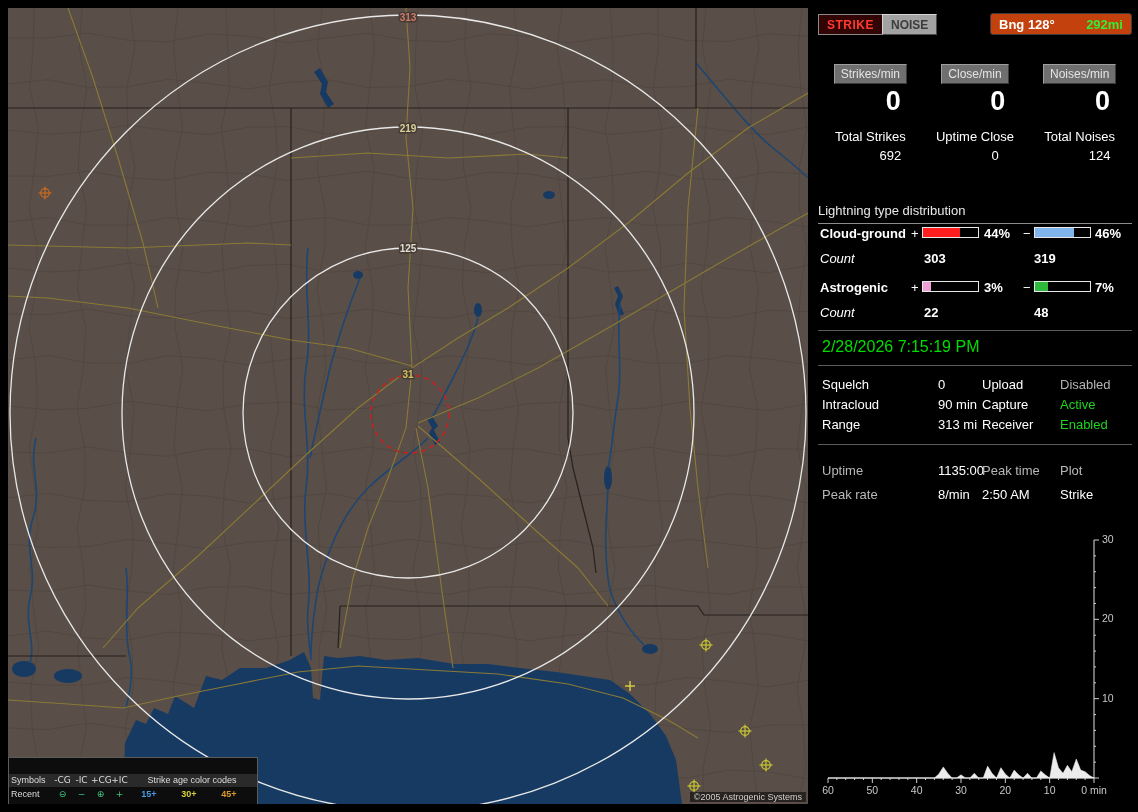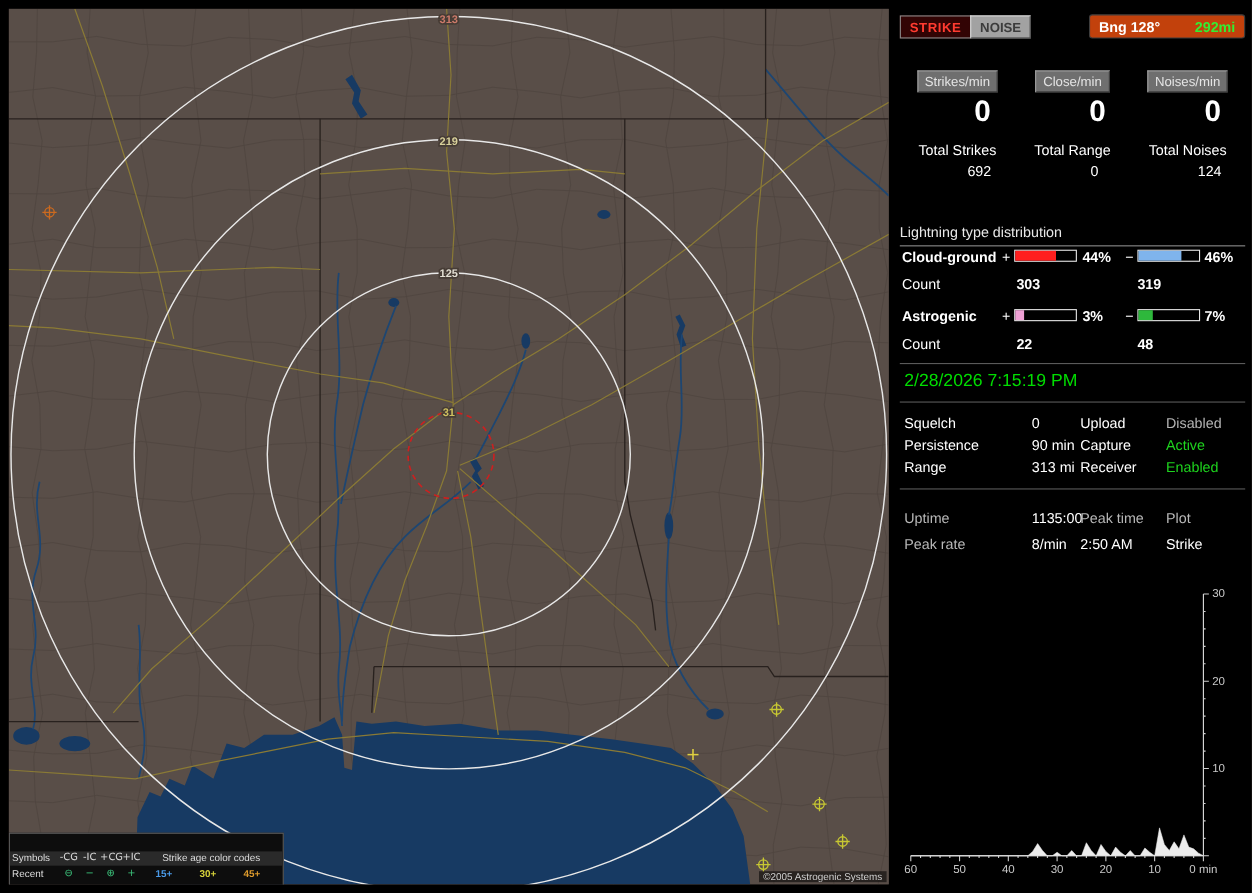--- a/index.html
+++ b/index.html
@@ -72,21 +72,21 @@
   .sgn1 { left:93px; }
   .sgn2 { left:205px; }
   .bar  {
     position:absolute; top:1px; width:57px; height:11px; box-sizing:border-box;
     background:#000; border:1px solid #e8e8e8;
   }
   .bar1 { left:104px; } .bar2 { left:216px; }
   .bar .fill { height:100%; width:0; }
   .pct1 { left:166px; font-weight:bold; }
   .pct2 { left:277px; font-weight:bold; }
-  .cntL { left:2px; }
+  .cntL { left:2px;font-style:italic; }
   .cnt1 { left:106px; font-weight:bold; }
   .cnt2 { left:216px; font-weight:bold; }
   .divider { position:absolute; left:0; width:314px; height:0; border-top:1px solid #5a5a5a; }
   .datetime { position:absolute; left:4px; top:330px; color:#00dd00; font-size:16px; font-weight:normal; }
   .l1 { left:4px; } .v1 { left:120px; } .l2 { left:164px; } .v2 { left:242px; }
   .lbl { color:#b8b8b8; }
   .trend-svg { position:absolute; left:0; top:524px; }
   svg { font-family:"Liberation Sans", sans-serif; }
 </style>
 </head>
@@ -273,21 +273,21 @@
   </div>
 
   <div class="grid3 zeros" style="top:78px">
     <span>0</span>
     <span>0</span>
     <span>0</span>
   </div>
 
   <div class="grid3" style="top:121px">
     <span>Total Strikes</span>
-    <span>Total Range</span>
+    <span>Uptime Close</span>
     <span>Total Noises</span>
   </div>
   <div class="grid3 tvalues" style="top:140px">
     <span>692</span>
     <span>0</span>
     <span>124</span>
   </div>
 
   <div class="dist-header">Lightning type distribution</div>
 
@@ -333,21 +333,21 @@
   <div class="datetime">2/28/2026 7:15:19 PM</div>
   <div class="divider" style="top:357px"></div>
 
   <div class="p-row" style="top:369px">
     <span class="c l1">Squelch</span>
     <span class="c v1">0</span>
     <span class="c l2">Upload</span>
     <span class="c v2" style="color: rgb(180, 180, 180);">Disabled</span>
   </div>
   <div class="p-row" style="top:389px">
-    <span class="c l1">Persistence</span>
+    <span class="c l1">Intracloud</span>
     <span class="c v1">90 min</span>
     <span class="c l2">Capture</span>
     <span class="c v2" style="color: rgb(30, 212, 30);">Active</span>
   </div>
   <div class="p-row" style="top:409px">
     <span class="c l1">Range</span>
     <span class="c v1">313 mi</span>
     <span class="c l2">Receiver</span>
     <span class="c v2" style="color: rgb(30, 212, 30);">Enabled</span>
   </div>

